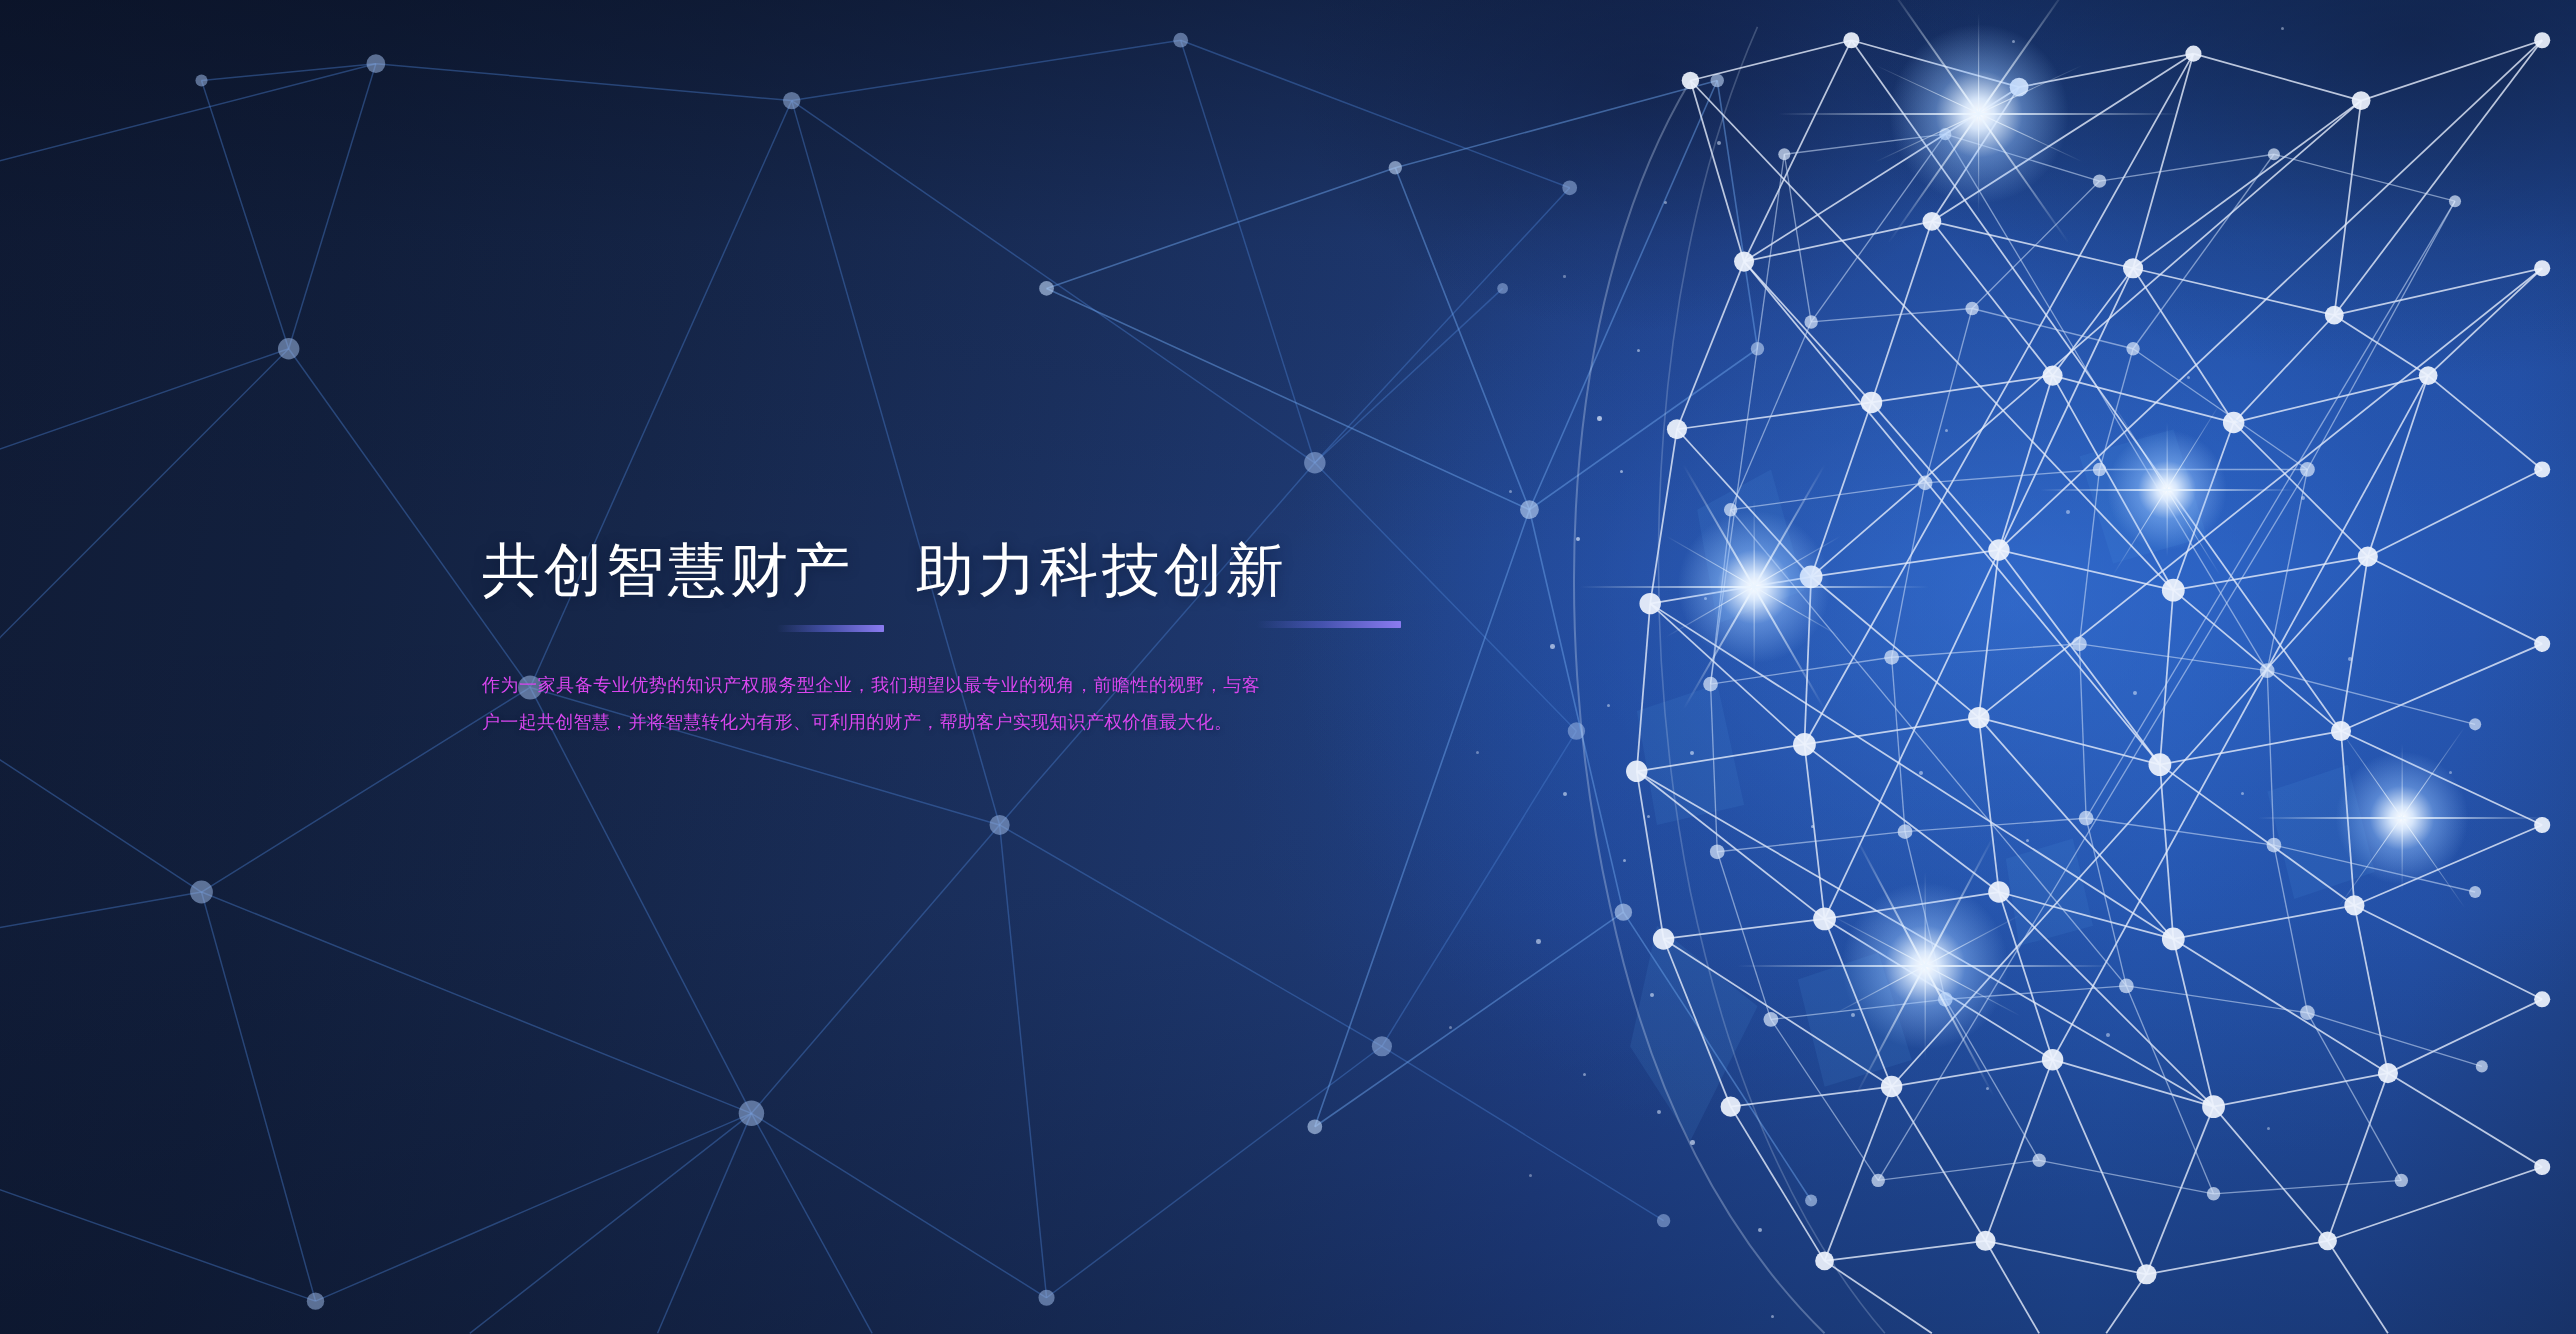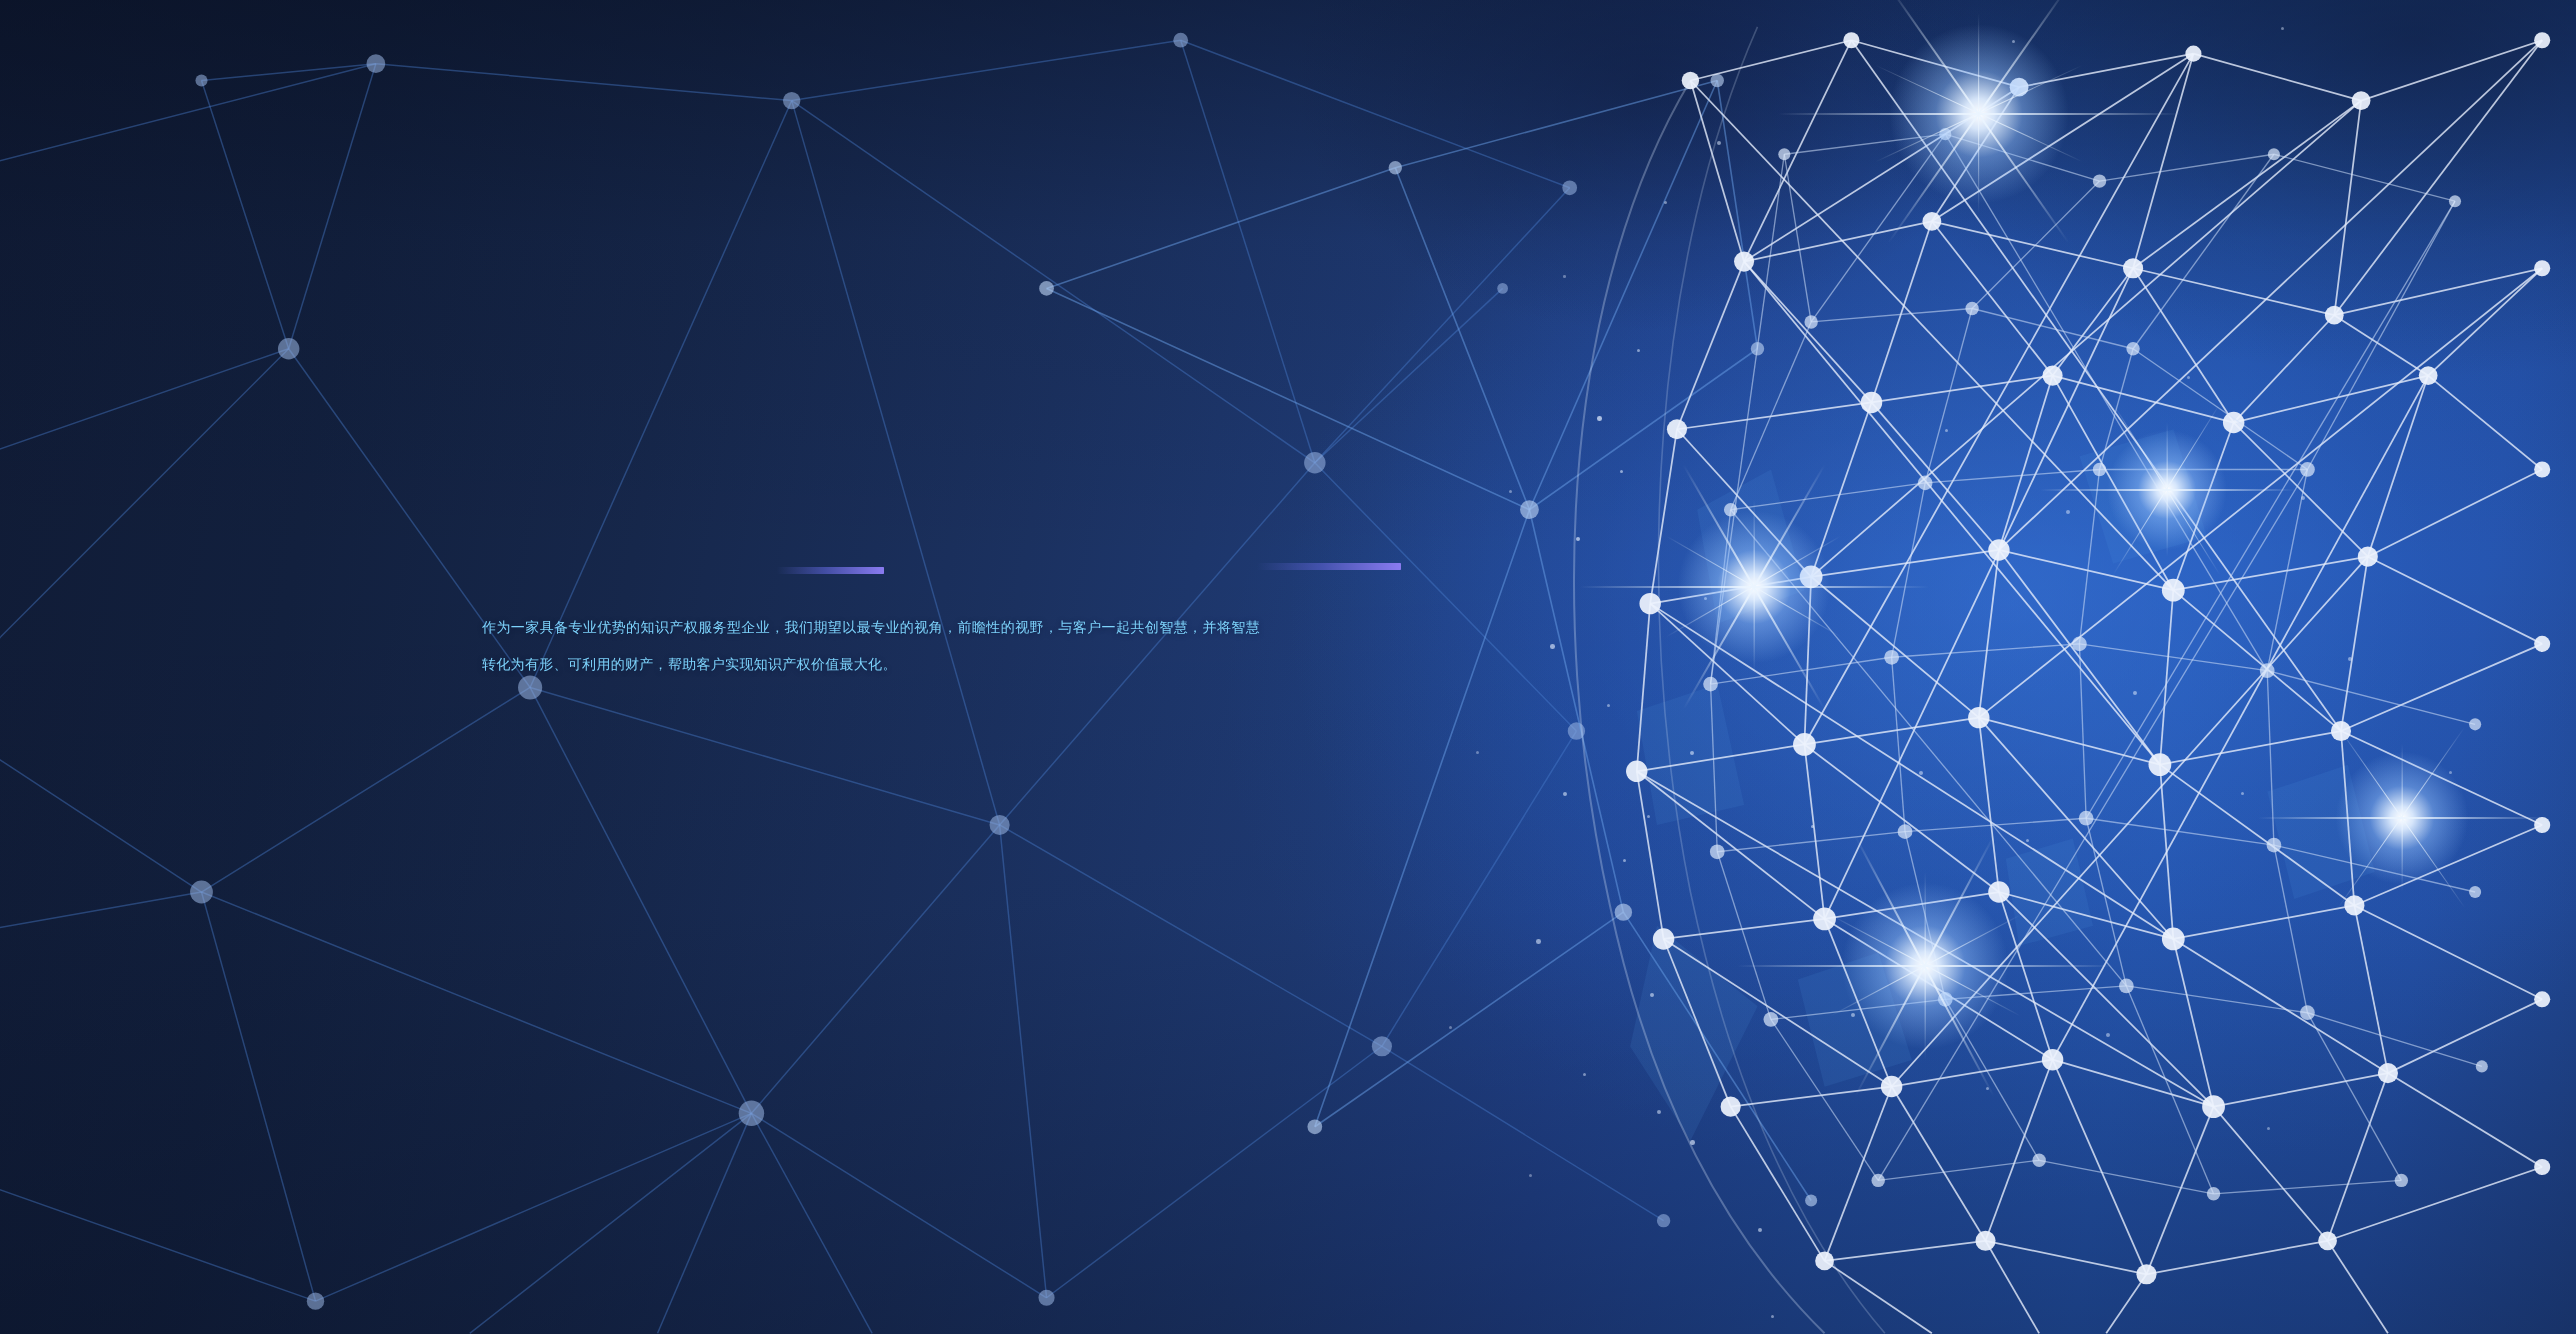--- a/index.html
+++ b/index.html
@@ -116,22 +116,22 @@
     position:absolute;
     height:7.4px;
     background:linear-gradient(90deg, rgba(47,78,150,0) 0%, rgba(84,92,196,.70) 45%, #8a7bf0 100%);
     border-radius:0.7px;
   }
   .underbar.b1 { left:295px; top:25.5px; width:107px; }
   .underbar.b2 { left:775px; top:22px; width:144px; }
 
   .paragraph {
     margin-top:68px;
-    color:#7dd3fc;
-    font-size:14px;
+    color:#d946ef;
+    font-size:18px;
     line-height:37px;
     letter-spacing:0.3px;
     width:778px;
     text-align:justify;
     text-shadow:0 0.7px 5.4px rgba(8,20,48,.5);
   }
 </style>
 </head>
 <body>
 
@@ -600,20 +600,21 @@
   <div class="flare" style="left:2402px;top:818px;width:0;height:0">
     <span class="core" style="width:134px;height:134px"></span>
     <span class="ray" style="width:288px;height:1.7px;margin-left:-144px;margin-top:-0.8px;transform:rotate(0deg)"></span>
     <span class="ray" style="width:221px;height:1.3px;margin-left:-111px;margin-top:-0.7px;transform:rotate(55deg)"></span>
     <span class="ray" style="width:221px;height:1.3px;margin-left:-111px;margin-top:-0.7px;transform:rotate(-55deg)"></span>
     <span class="ray" style="width:148px;height:1.3px;margin-left:-74px;margin-top:-0.7px;transform:rotate(90deg)"></span>
   </div>
 
   <div class="content">
 
+    <div class="headline">共创智慧财产　助力科技创新</div>
 
     <div class="underbars">
       <span class="underbar b1"></span>
       <span class="underbar b2"></span>
     </div>
 
     <p class="paragraph">作为一家具备专业优势的知识产权服务型企业，我们期望以最专业的视角，前瞻性的视野，与客户一起共创智慧，并将智慧转化为有形、可利用的财产，帮助客户实现知识产权价值最大化。</p>
   </div>
 
 </div>

